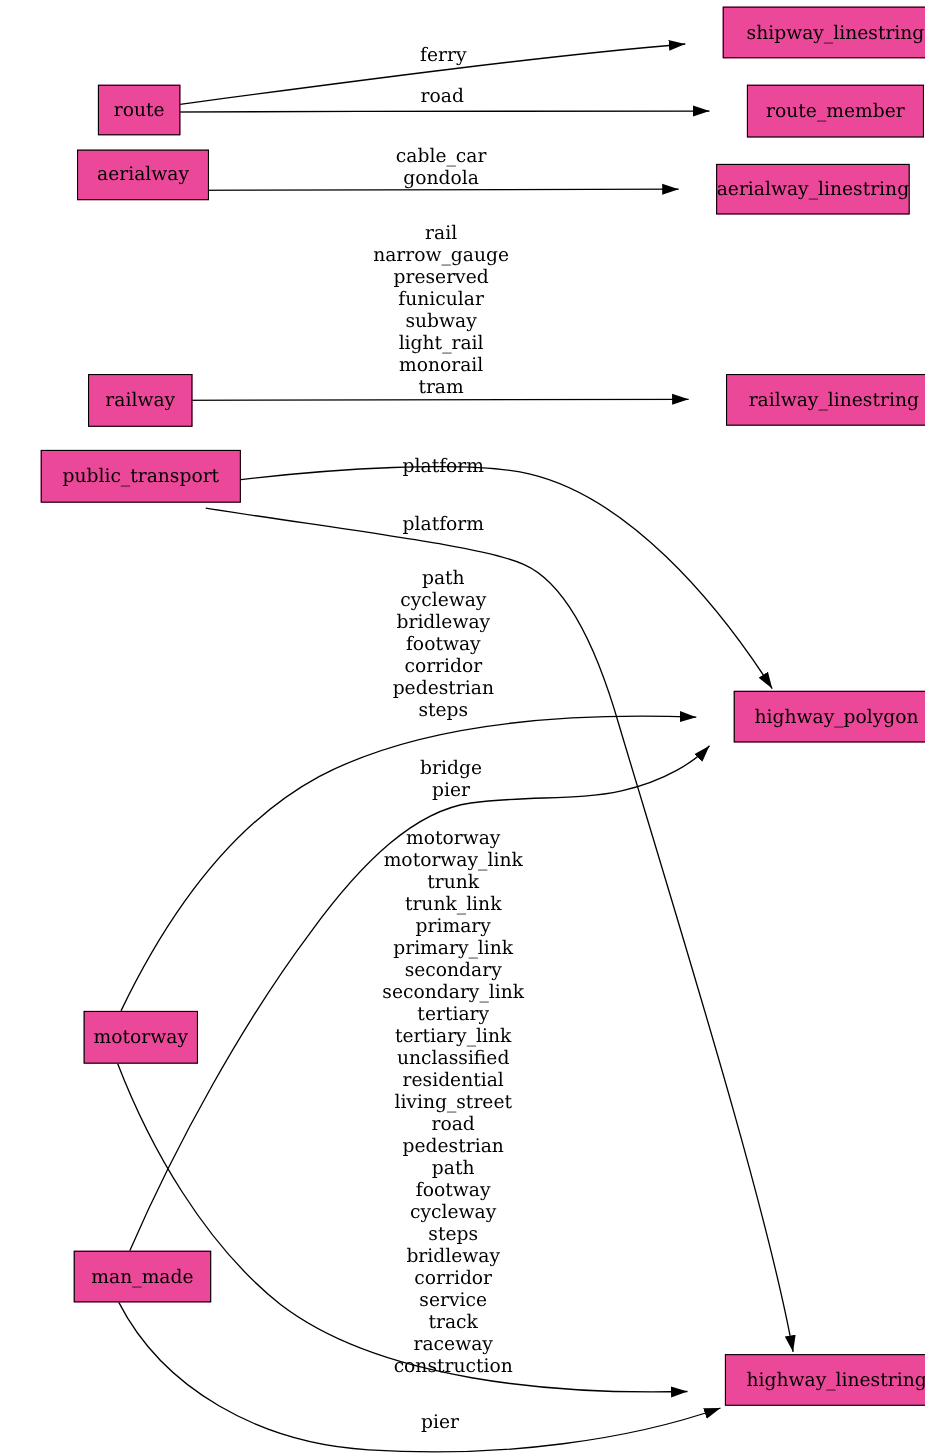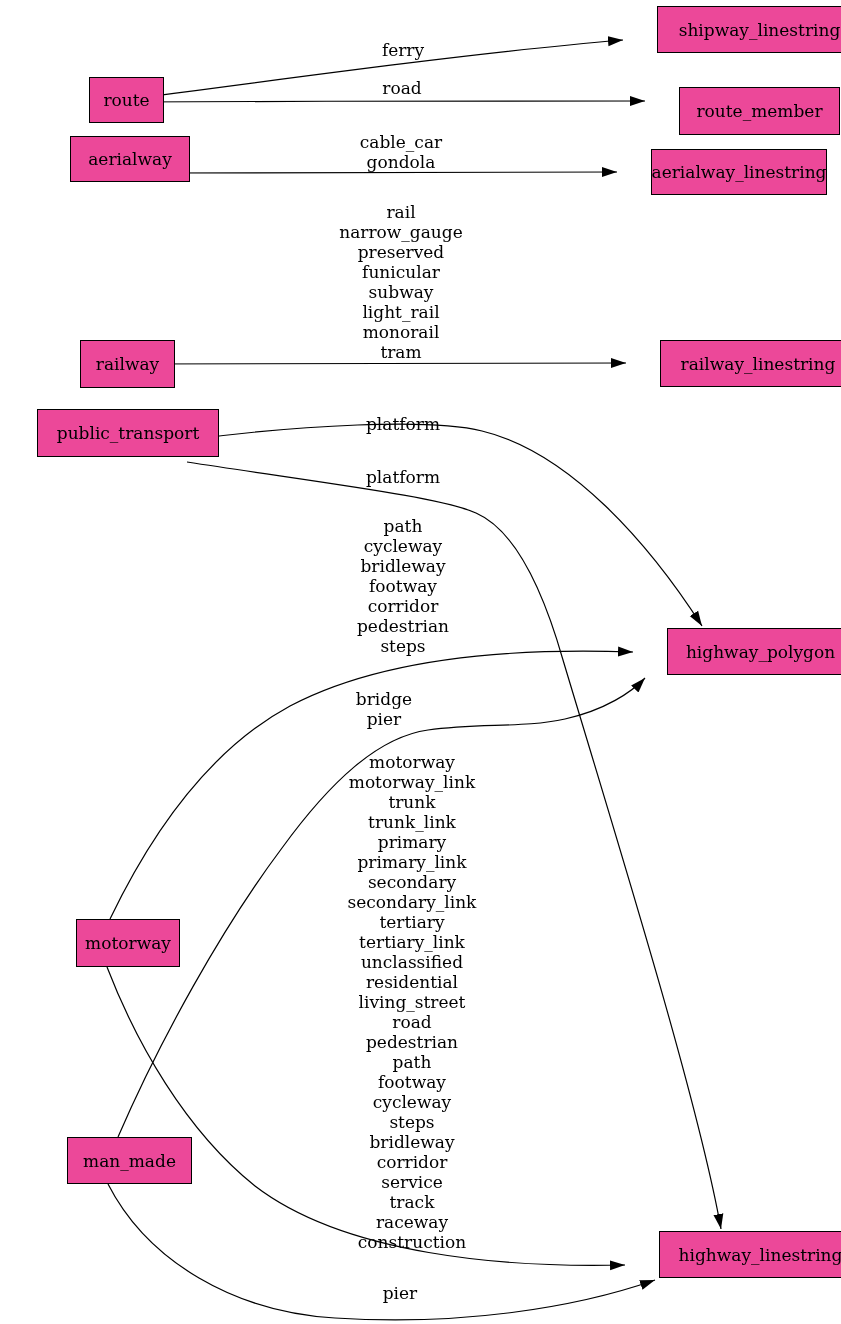--- a/index.html
+++ b/index.html
@@ -73,21 +73,21 @@
   </svg>
 
   <div class="node" style="left:57px; top:77px; width:75px; height:46px;">route</div>
   <div class="node" style="left:38px; top:136px; width:120px; height:46px;">aerialway</div>
   <div class="node" style="left:48px; top:340px; width:95px; height:48px;">railway</div>
   <div class="node" style="left:5px; top:409px; width:182px; height:48px;">public_transport</div>
   <div class="node" style="left:44px; top:919px; width:104px; height:48px;">motorway</div>
   <div class="node" style="left:35px; top:1137px; width:125px; height:47px;">man_made</div>
 
   <div class="node" style="left:625px; top:6px; width:205px; height:47px;">shipway_linestring</div>
-  <div class="node" style="left:647px; top:87px; width:161px; height:48px;">route_member</div>
+  <div class="node" style="left:647px; top:77px; width:161px; height:48px;">route_member</div>
   <div class="node" style="left:619px; top:149px; width:176px; height:46px;">aerialway_linestring</div>
   <div class="node" style="left:628px; top:340px; width:196px; height:47px;">railway_linestring</div>
   <div class="node" style="left:635px; top:628px; width:187px; height:47px;">highway_polygon</div>
   <div class="node" style="left:627px; top:1231px; width:203px; height:47px;">highway_linestring</div>
 
   <div class="edge-label" style="left:403px; top:40px;">ferry</div>
   <div class="edge-label" style="left:402px; top:78px;">road</div>
   <div class="edge-label" style="left:401px; top:132px;">cable_car
 gondola</div>
   <div class="edge-label" style="left:401px; top:202px;">rail
@@ -100,21 +100,21 @@
 tram</div>
   <div class="edge-label" style="left:403px; top:414px;">platform</div>
   <div class="edge-label" style="left:403px; top:467px;">platform</div>
   <div class="edge-label" style="left:403px; top:516px;">path
 cycleway
 bridleway
 footway
 corridor
 pedestrian
 steps</div>
-  <div class="edge-label" style="left:384px; top:689px;">bridge
+  <div class="edge-label" style="left:410px; top:689px;">bridge
 pier</div>
   <div class="edge-label" style="left:412px; top:752px;">motorway
 motorway_link
 trunk
 trunk_link
 primary
 primary_link
 secondary
 secondary_link
 tertiary

